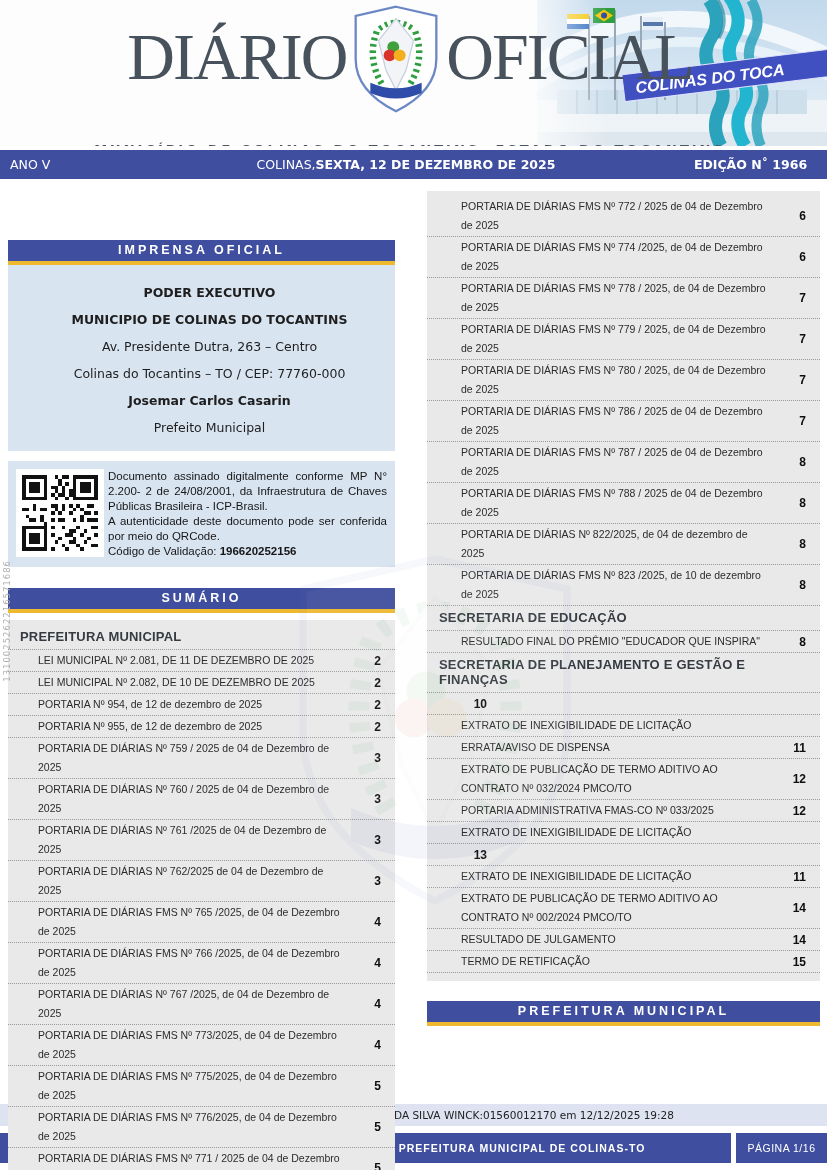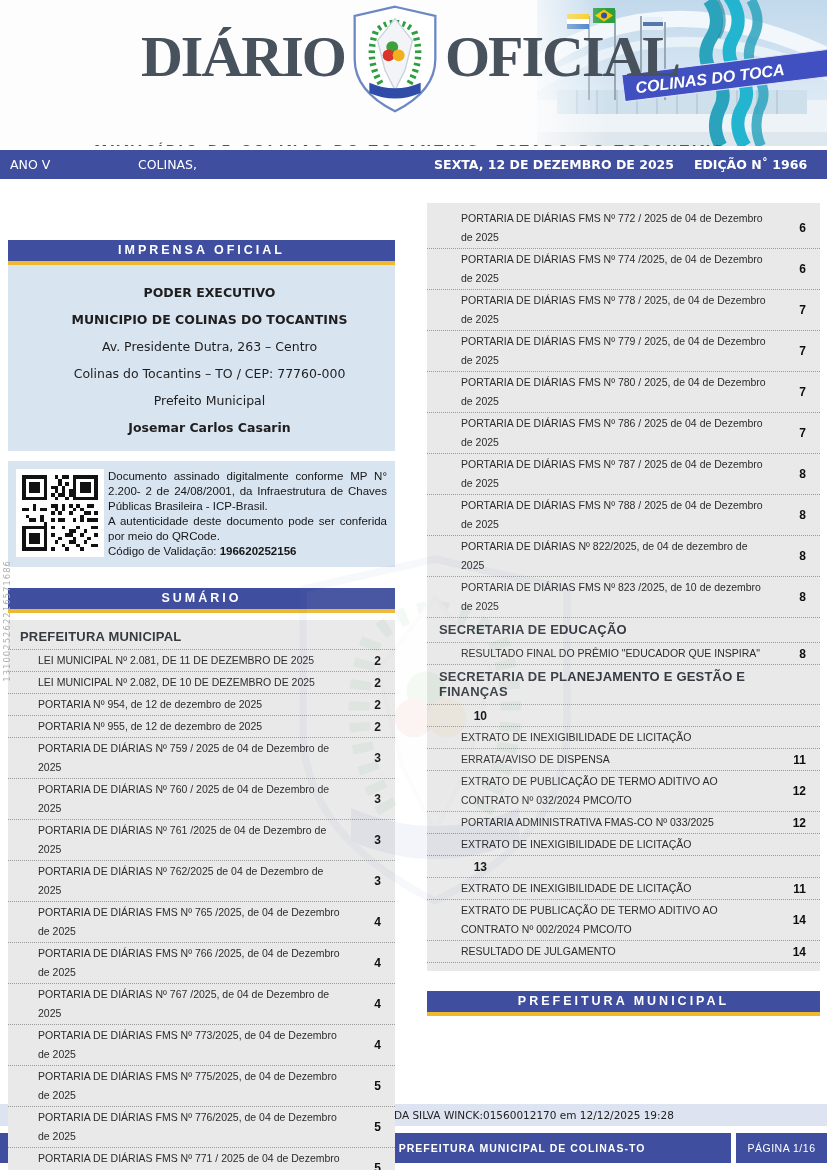--- a/index.html
+++ b/index.html
@@ -6,37 +6,37 @@
   .page{position:relative;width:827px;height:1170px;background:#fff;margin:0 auto;
         font-family:"DejaVu Sans",sans-serif;overflow:hidden;}
 
   
   .masthead{position:absolute;left:0;top:0;width:827px;height:146px;background:#fdfdfd;overflow:hidden;}
   .mast-photo{position:absolute;right:0;top:0;width:290px;height:146px;}
   .photo-fade{position:absolute;right:220px;top:0;width:90px;height:146px;
               background:linear-gradient(to right,#fdfdfd,rgba(253,253,253,0));z-index:1;}
   .mast-titlerow{position:absolute;left:60px;top:4px;width:700px;display:flex;
                  justify-content:center;align-items:center;z-index:2;}
-  .mast-word{font-family:"Liberation Serif",serif;font-weight:bold;font-size:58px;
+  .mast-word{font-family:"Liberation Serif",serif;font-weight:normal;font-size:66px;
              color:#47525d;letter-spacing:-2px;line-height:104px;}
   .mast-crest{width:92px;height:110px;margin:0 4px -4px 4px;flex:0 0 auto;}
   .mast-subtitle{position:absolute;left:60px;top:118px;width:700px;text-align:center;z-index:2;
                  font-weight:bold;font-size:13px;letter-spacing:3px;color:#4b5560;
                  font-family:"DejaVu Sans",sans-serif;margin-top:24px;}
 
   
   .date-bar{position:absolute;left:0;top:150px;width:827px;height:29px;display:flex;gap:0;}
   .seg{background:#3f4e9e;color:#fff;display:flex;align-items:center;font-size:12.5px;}
   .seg-ano{width:128px;padding-left:10px;}
-  .seg-center{flex:1;justify-content:space-between;}
+  .seg-center{flex:1;justify-content:center;}
   .seg-edicao{width:153px;justify-content:center;font-weight:bold;}
 
   
   .col-left{position:absolute;left:8px;top:196px;width:387px;z-index:2;}
-  .col-right{position:absolute;left:427px;top:196px;width:393px;z-index:2;}
+  .col-right{position:absolute;left:427px;top:184px;width:393px;z-index:2;}
 
   .bar-header{height:21px;background:#3f4e9e;border-bottom:4px solid #eeb92f;color:#fff;
               text-align:center;font-size:12.5px;font-weight:bold;letter-spacing:3px;line-height:21px;
               font-family:"Liberation Sans",sans-serif;margin-top:44px;}
 
   .info-box{background:#d9e4f1;padding:20px 8px 4px 24px;text-align:center;}
   .info-line{font-size:12.5px;color:#1e1e1e;margin-bottom:11px;line-height:16px;}
   .info-line.bold{font-weight:bold;}
 
   .qr-box{background:#d9e4f1;margin-top:10px;padding:8px;display:flex;gap:4px;align-items:flex-start;}
@@ -161,22 +161,22 @@
 
   <div class="col-left">
     <div class="bar-header">IMPRENSA OFICIAL</div>
 
     <div class="info-box">
 
     <div class="info-line bold">PODER EXECUTIVO</div>
         <div class="info-line bold">MUNICIPIO DE COLINAS DO TOCANTINS</div>
         <div class="info-line">Av. Presidente Dutra, 263 – Centro</div>
         <div class="info-line">Colinas do Tocantins – TO / CEP: 77760-000</div>
+        <div class="info-line bold">Josemar Carlos Casarin</div>
         <div class="info-line">Prefeito Municipal</div>
-        <div class="info-line bold">Josemar Carlos Casarin</div>
       </div>
 
     <div class="qr-box">
       <div class="qr-img">
         <svg viewBox="0 0 21 21" shape-rendering="crispEdges">
           <rect width="21" height="21" fill="#fff"></rect>
           <g fill="#111">
             <rect x="0" y="0" width="7" height="7"></rect>
               <rect x="14" y="0" width="7" height="7"></rect>
               <rect x="0" y="14" width="7" height="7"></rect>
@@ -359,20 +359,24 @@
           <span class="toc-page">11</span>
         </div>
         <div class="toc-item">
           <span class="toc-label">EXTRATO DE PUBLICAÇÃO DE TERMO ADITIVO AO CONTRATO Nº 002/2024 PMCO/TO</span>
           <span class="toc-page">14</span>
         </div>
         <div class="toc-item">
           <span class="toc-label">RESULTADO DE JULGAMENTO</span>
           <span class="toc-page">14</span>
         </div>
+        <div class="toc-item">
+          <span class="toc-label">TERMO DE RETIFICAÇÃO</span>
+          <span class="toc-page">15</span>
+        </div>
       </div>
     <div class="bar-header prefeitura-bar">PREFEITURA MUNICIPAL</div>
   </div>
 
   <svg class="watermark" viewBox="0 0 100 120">
       <use href="#crest-sym"></use>
     </svg>
 
   <div class="side-code">1310025262216571686</div>
 

